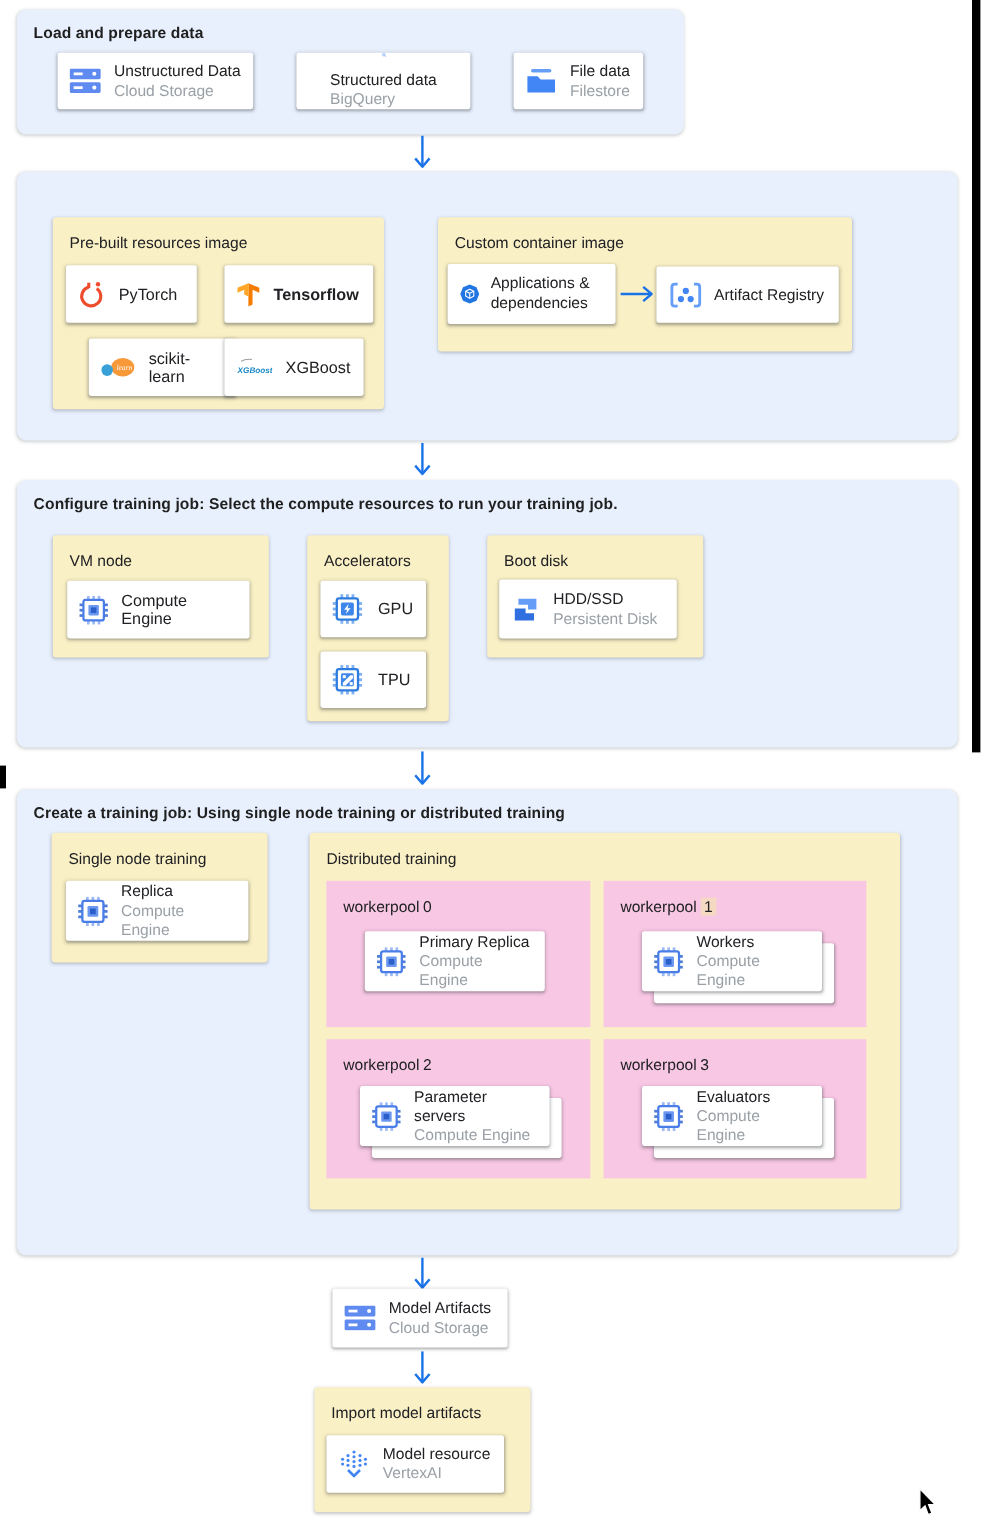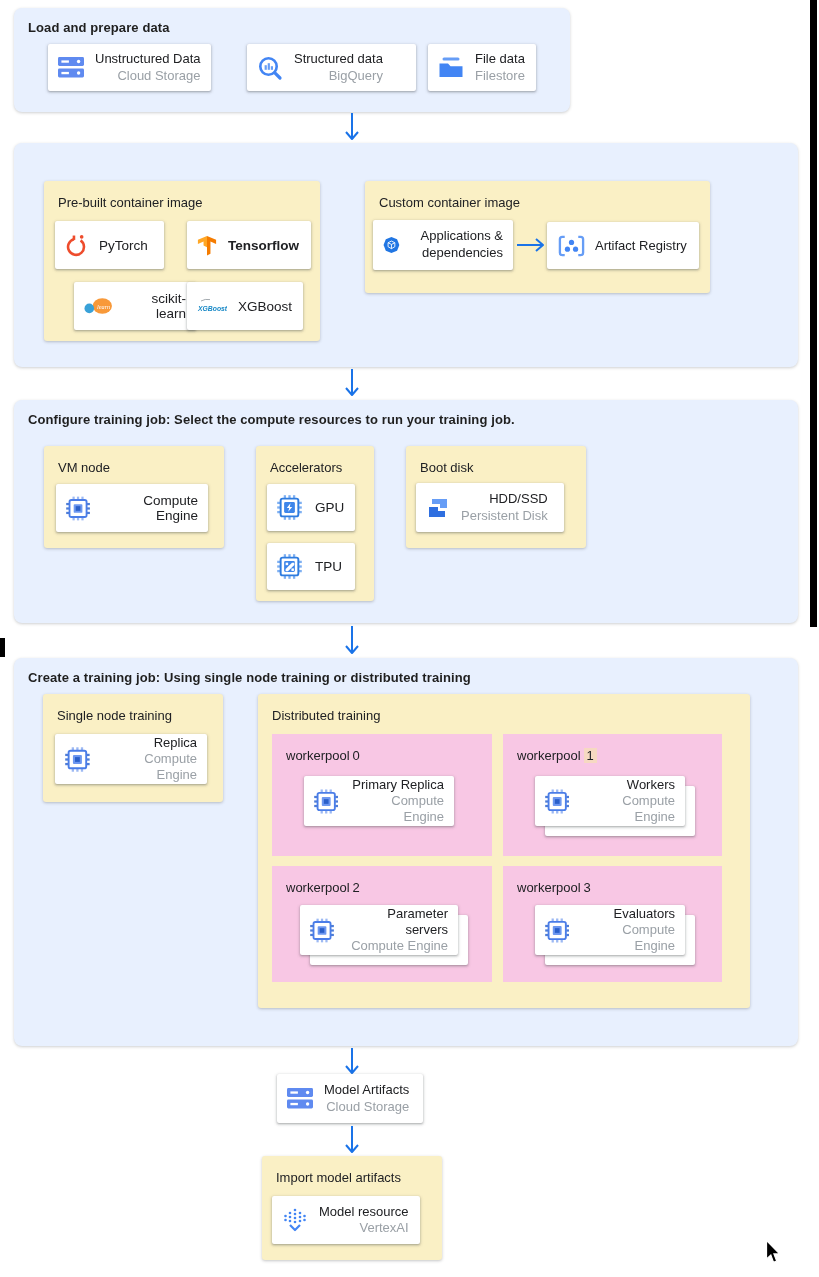--- a/index.html
+++ b/index.html
@@ -1,17 +1,17 @@
 <!DOCTYPE html>
 <html><head>
 <meta charset="utf-8">
 <style>
   * { margin:0; padding:0; box-sizing:border-box; }
   body { font-family:"Liberation Sans","DejaVu Sans",sans-serif; background:#fff; }
-  .stage { position:relative; width:819px; height:1277px; background:#fff; overflow:hidden;text-align:right; }
+  .stage { position:relative; width:819px; height:1277px; background:#fff; overflow:hidden; }
 
   .sec { position:absolute; background:#e8f0fe; border-radius:8px;
          box-shadow:0 1px 3px rgba(60,64,67,.25); }
   .sec-title { position:absolute; left:14px; top:12px; font-size:13px; font-weight:700;
                color:#1f1f1f; letter-spacing:.1px; }
 
   .panel { position:absolute; background:#faf0c5; border-radius:3px;
            box-shadow:0 1px 3px rgba(60,64,67,.3); }
   .panel-title { position:absolute; left:14px; top:14px; font-size:13px; color:#202124; }
 
@@ -52,21 +52,21 @@
         <rect x="3.4" y="14.9" width="7.5" height="2.3" fill="#fff"></rect>
         <circle cx="20.6" cy="4.5" r="1.7" fill="#fff"></circle>
         <circle cx="20.6" cy="16" r="1.7" fill="#fff"></circle>
       </svg>
       <div class="txt">
         <span class="t">Unstructured Data</span>
         <span class="s">Cloud Storage</span>
       </div>
     </div>
 
-    <div class="card" style="left:233px;top:36px;width:169px;height:47px;">
+    <div class="card" style="left:233px;top:36px;width:145px;height:47px;flex-direction:column;">
       <svg width="26" height="26" viewBox="0 0 26 26">
         <circle cx="11.5" cy="11.5" r="8.2" stroke="#4285f4" stroke-width="2.6" fill="none"></circle>
         <rect x="7.6" y="10.2" width="2.2" height="4.6" fill="#669df6"></rect>
         <rect x="10.7" y="8.2" width="2.2" height="6.6" fill="#669df6"></rect>
         <rect x="13.8" y="11.2" width="2.2" height="3.6" fill="#669df6"></rect>
         <line x1="17.6" y1="17.6" x2="23" y2="23" stroke="#4285f4" stroke-width="3.2" stroke-linecap="round"></line>
       </svg>
       <div class="txt">
         <span class="t">Structured data</span>
         <span class="s">BigQuery</span>
@@ -86,21 +86,21 @@
   </div>
 
   <svg class="v-arrow" style="left:344px;top:113px;" width="16" height="28">
     <line x1="8" y1="0" x2="8" y2="25" stroke="#1a73e8" stroke-width="2"></line>
     <polyline points="2,19 8,26 14,19" fill="none" stroke="#1a73e8" stroke-width="2" stroke-linejoin="round"></polyline>
   </svg>
 
   <div class="sec" style="left:14px;top:143px;width:784px;height:224px;">
 
     <div class="panel" style="left:30px;top:38px;width:276px;height:160px;">
-      <div class="panel-title">Pre-built container image</div>
+      <div class="panel-title">Pre-built resources image</div>
 
       <div class="card" style="left:11px;top:40px;width:109px;height:48px;">
         <svg width="23" height="25" viewBox="0 0 24 26">
           <path d="M9.35,6.48 A8.3,8.3 0 1 0 16.26,7.70" stroke="#ee4c2c" stroke-width="2.7" fill="none"></path>
           <line x1="9.35" y1="7.2" x2="9.35" y2="2.6" stroke="#ee4c2c" stroke-width="2.7"></line>
           <circle cx="17.4" cy="4" r="1.9" fill="#ee4c2c"></circle>
         </svg>
         <span class="single">PyTorch</span>
       </div>
 

